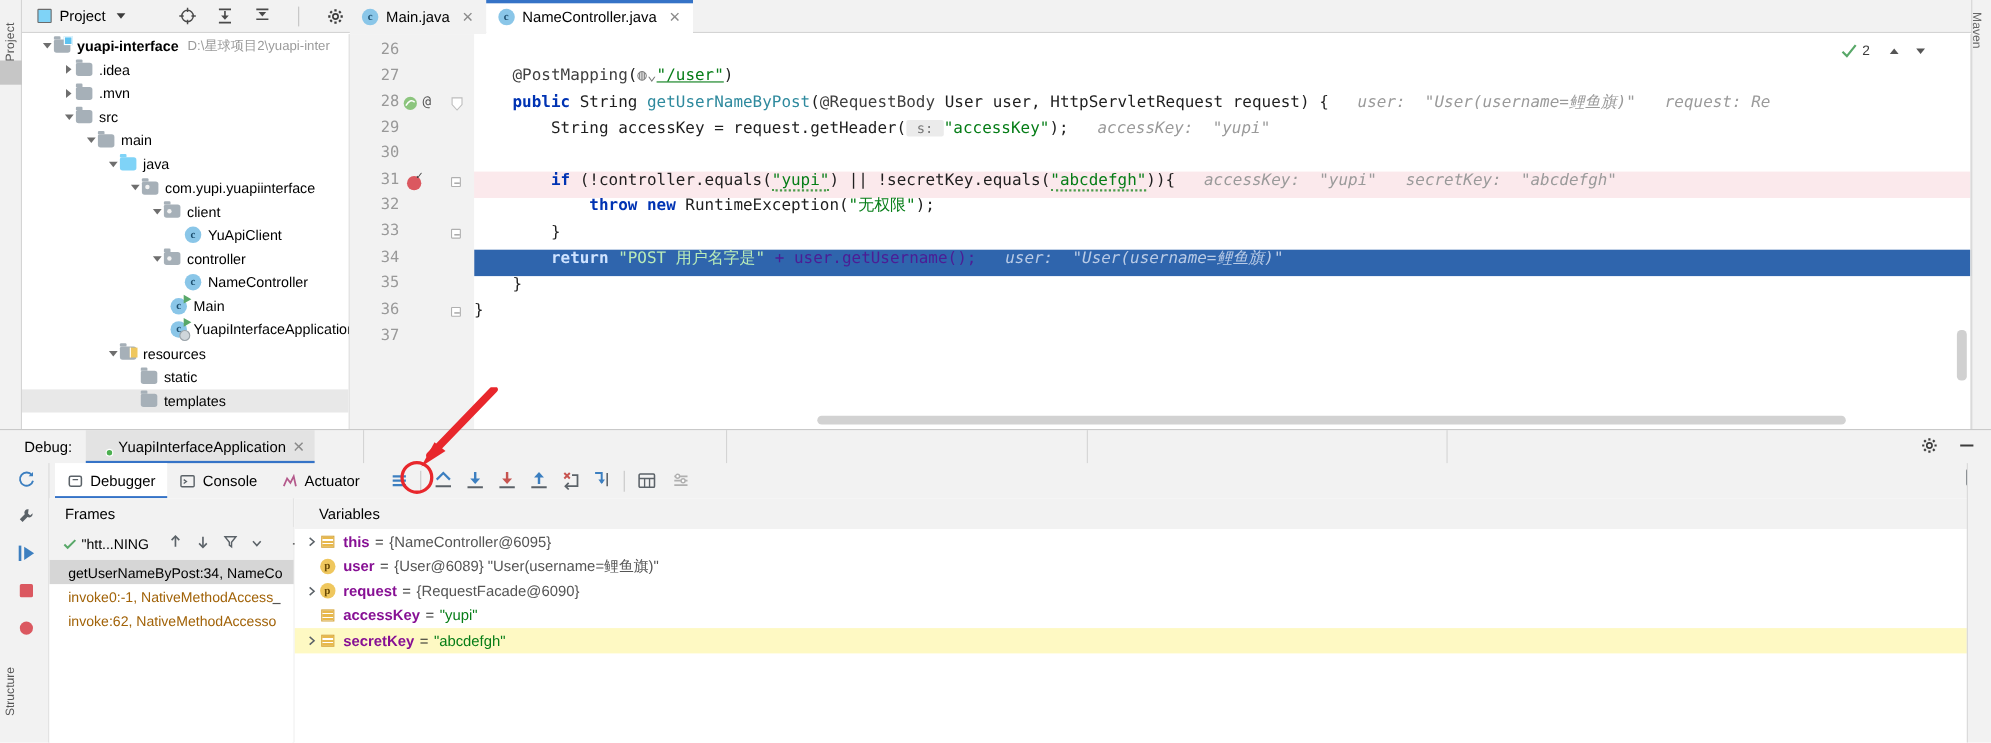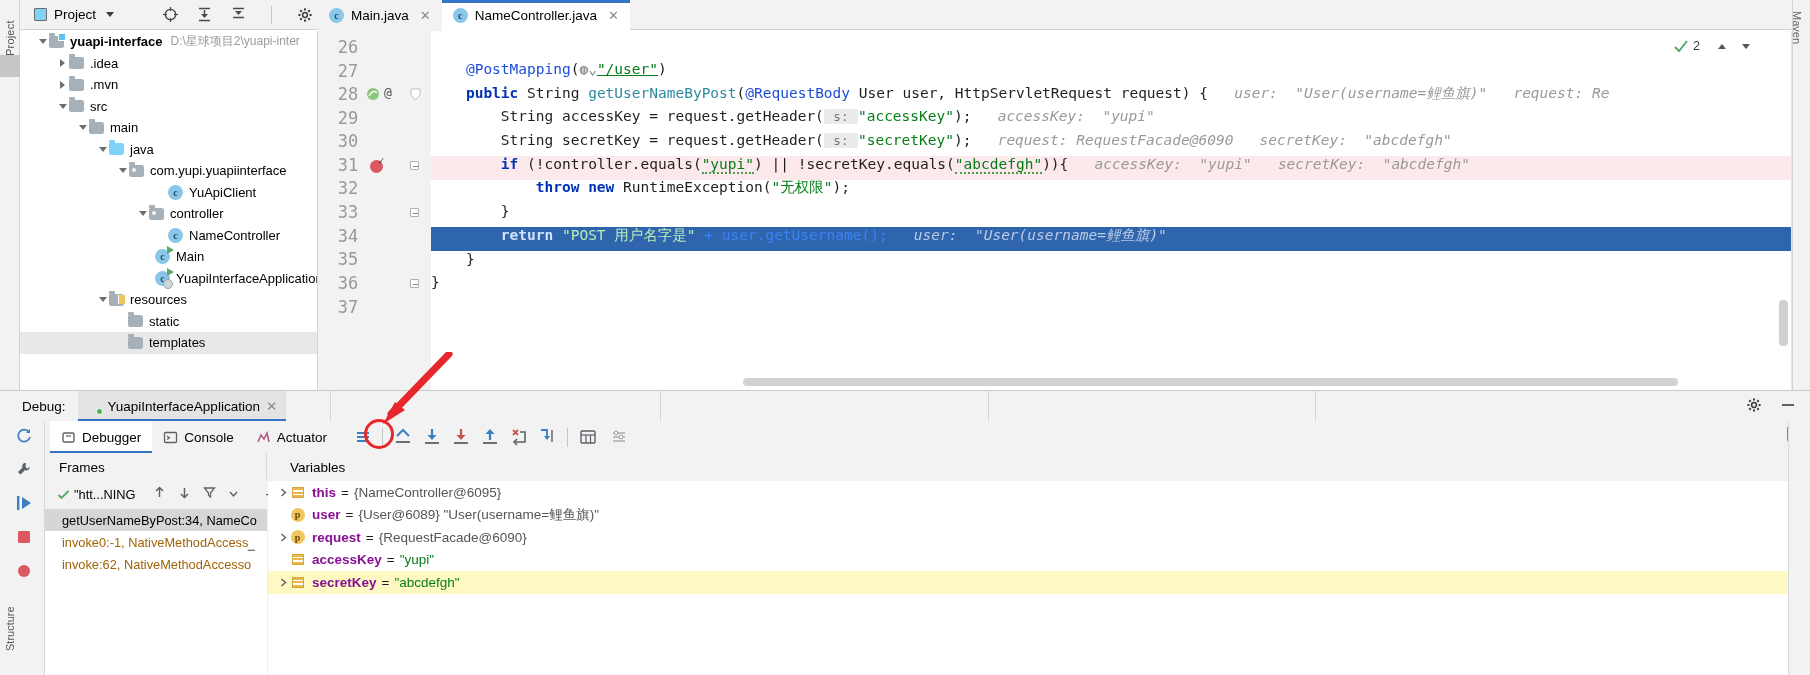--- a/index.html
+++ b/index.html
@@ -97,34 +97,34 @@
   
   .editor {
     position: absolute; left: 318px; top: 31px; width: 1492px; height: 359px;
     background: #fff; overflow: hidden;
   }
   .gutter {
     position: absolute; left: 0; top: 0; width: 113px; height: 359px;
     background: #f2f2f2; border-right: none;
   }
   .gnum {
-    position: absolute; right: 68px; font-size: 17px; color: #999;
-    font-family: "DejaVu Sans Mono", monospace; text-align: center; width: 30px;
+    position: absolute; right: 68px; font-size: 14px; color: #999;
+    font-family: "DejaVu Sans Mono", monospace; text-align: right; width: 30px;
   }
   .fold { position:absolute; left: 92px; width: 11px; height: 11px; }
   .fold .minus { width:9px;height:9px;border:1px solid #b0b0b0;background:#fff;border-radius:1px; position:relative;}
   .fold .minus::after{content:"";position:absolute;left:1.5px;top:3.5px;width:5px;height:1px;background:#888;}
   .codearea {
     position: absolute; left: 113px; top: 0; right: 0; height: 359px;
     font-family: "DejaVu Sans Mono", monospace; font-size: 14.5px;
   }
   .cl { position: absolute; left: 0; white-space: pre; height: 23.5px; line-height: 23.5px; }
   .hl-row { position: absolute; left: 0; right: 0; height: 23.5px; }
   .kw { color: #0033b3; font-weight: 600; }
-  .anno { color: #1d4ed8; }
+  .anno { color: #404040; }
   .str { color: #067d17; }
   .meth { color: #2f8a9e; }
   .plain { color: #1f1f1f; }
   .hint { color: #9a9a9a; font-style: italic; }
   .pbadge {
     background: #ebebeb; color: #777; font-style: normal; font-size: 12.5px;
     padding: 0 2px; border-radius: 2px;
   }
   .urlink { color: #067d17; text-decoration: underline; }
   .wavy { border-bottom: 2px dotted #4a9c4a; }
@@ -339,20 +339,27 @@
       <span class="fldr blue"></span>
       <span class="tlabel">java</span>
     </div>
     <div class="trow" style="padding-left:96px">
       <span class="tw">
           <i class="arrow-d"></i>
         </span>
       <span class="fldr dot"></span>
       <span class="tlabel">com.yupi.yuapiinterface</span>
     </div>
+    <div class="trow" style="padding-left:116px">
+      <span class="tw">
+          <i class="arrow-d"></i>
+        </span>
+      <span class="fldr dot"></span>
+      <span class="tlabel">client</span>
+    </div>
     <div class="trow" style="padding-left:148px">
       <span class="jcls">c</span>
       <span class="tlabel">YuApiClient</span>
     </div>
     <div class="trow" style="padding-left:116px">
       <span class="tw">
           <i class="arrow-d"></i>
         </span>
       <span class="fldr dot"></span>
       <span class="tlabel">controller</span>
@@ -432,29 +439,28 @@
     </div>
 
     <div class="codearea">
 
       <div class="cl" style="top:27px"><span class="anno">    @PostMapping</span><span class="plain">(</span><span style="color:#7a7a7a">◍⌄</span><span class="str"><span class="urlink">"/user"</span></span><span class="plain">)</span></div>
 
       <div class="cl" style="top:50.5px"><span class="kw">    public</span><span class="plain"> String </span><span class="meth">getUserNameByPost</span><span class="plain">(</span><span class="anno">@RequestBody</span><span class="plain"> User user, HttpServletRequest request) {</span><span class="hint">   <span>user:  "User(username=鲤鱼旗)"</span>   <span>request: Re</span></span></div>
 
       <div class="cl" style="top:74px"><span class="plain">        String accessKey = request.getHeader(</span><span class="pbadge"> s: </span><span class="str">"accessKey"</span><span class="plain">);</span><span class="hint">   <span>accessKey:  "yupi"</span></span></div>
 
-      <div class="cl" style="top:98px"><span class="plain">        String secretKey = request.getHeader(</span><span class="pbadge"> s: </span><span class="str">"secretKey"</span><span class="plain">);</span><span class="hint">   <span>request: RequestFacade@6090</span>   <span>secretKey:  "abcdefgh"</span></span></div>
 
       <div class="cl" style="top:121.5px"><span class="kw">        if</span><span class="plain"> (!controller.equals(</span><span class="str wavy">"yupi"</span><span class="plain">) || !secretKey.equals(</span><span class="str wavy">"abcdefgh"</span><span class="plain">)){</span><span class="hint">   <span>accessKey:  "yupi"</span>   <span>secretKey:  "abcdefgh"</span></span></div>
 
       <div class="cl" style="top:145px"><span class="kw">            throw new</span><span class="plain"> RuntimeException(</span><span class="str">"无权限"</span><span class="plain">);</span></div>
 
       <div class="cl" style="top:169px"><span class="plain">        }</span></div>
 
-      <div class="cl" style="top:193px; color:#fff;"><span style="color:#cfe3ff;font-weight:600">        return</span><span style="color:#fff"> </span><span style="color:#b9ecb9">"POST 用户名字是"</span><span style="color:#3b82f6"> + user.getUsername();</span><span style="color:#b9cbe6;font-style:italic">   <span>user:  "User(username=鲤鱼旗)"</span></span></div>
+      <div class="cl" style="top:193px; color:#fff;"><span style="color:#cfe3ff;font-weight:600">        return</span><span style="color:#fff"> </span><span style="color:#b9ecb9">"POST 用户名字是"</span><span style="color:#4c1d95"> + user.getUsername();</span><span style="color:#b9cbe6;font-style:italic">   <span>user:  "User(username=鲤鱼旗)"</span></span></div>
 
       <div class="cl" style="top:216.5px"><span class="plain">    }</span></div>
 
       <div class="cl" style="top:240px"><span class="plain">}</span></div>
     </div>
 
     <div class="scroll-thumb-h"></div>
   </div>
 
   <div class="insp-check">

